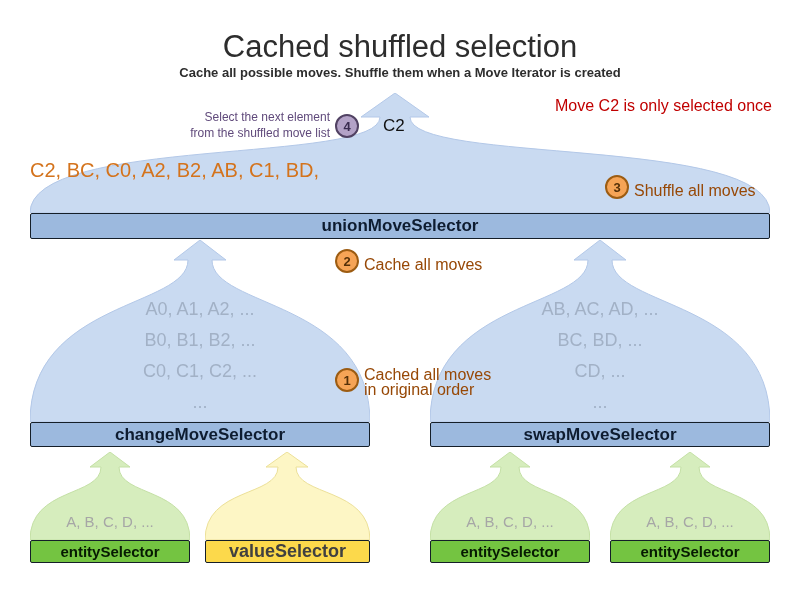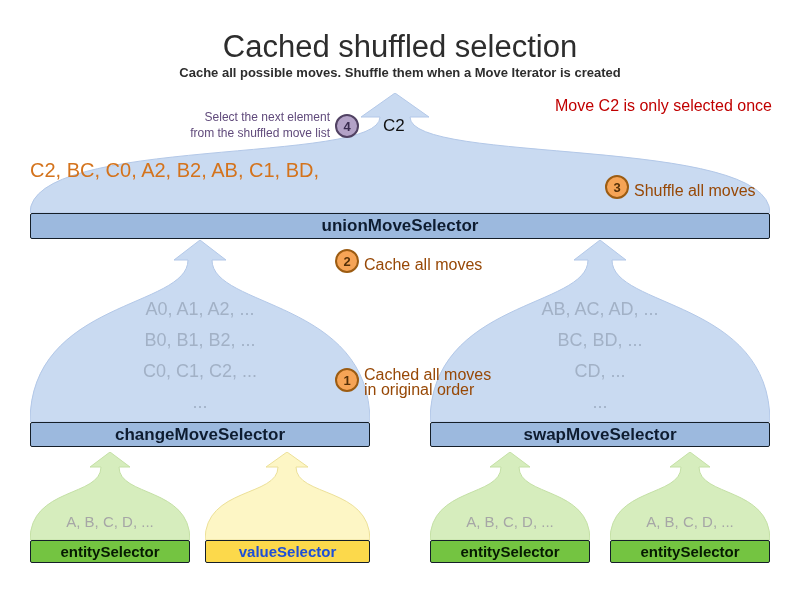--- a/index.html
+++ b/index.html
@@ -19,21 +19,21 @@
     font-size:20px;color:#d4731c;}
   .funnel{position:absolute;}
   .funnel-lines{position:absolute;width:340px;text-align:center;
     font-size:18px;line-height:31px;color:#a2b1c6;}
   .small-items{position:absolute;text-align:center;font-size:15px;color:#a6a6a6;}
   .small-items.warm{color:#b0a684;}
   .bar{position:absolute;display:flex;align-items:center;justify-content:center;
     font-weight:bold;border:1px solid #141e28;border-radius:2px;box-sizing:border-box;}
   .bar.blue{background:#9cb9de;color:#0e1c30;font-size:17px;}
   .bar.green{background:#74c441;color:#061a02;font-size:15px;}
-  .bar.yellow{background:#fcd94b;color:#1d4ed8;font-size:15px;}
+  .bar.yellow{background:#fcd94b;color:#404040;font-size:18px;}
   .step-circle{position:absolute;width:24px;height:24px;border-radius:50%;
     display:flex;align-items:center;justify-content:center;
     font-weight:bold;font-size:13px;box-sizing:border-box;}
   .step-circle.orange{background:#f6a456;border:2px solid #9c5c12;color:#553008;}
   .step-circle.purple{background:#b3a2c7;border:2px solid #514263;color:#3a2c50;}
   .step-label{position:absolute;font-size:16px;color:#974806;}
   svg{display:block;}
 </style>
 </head>
 <body>

